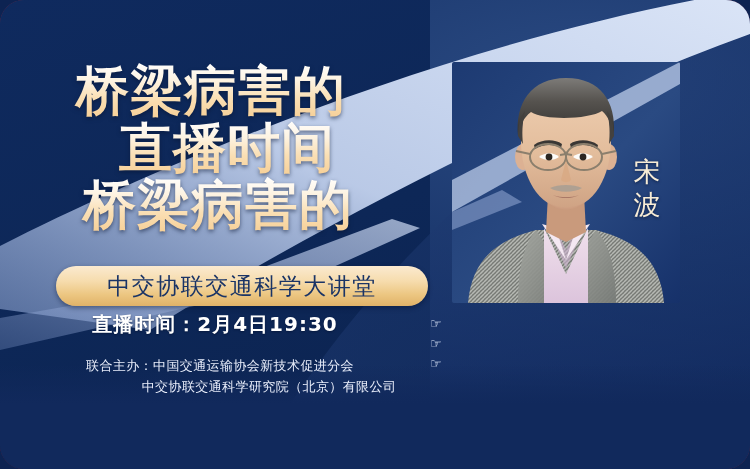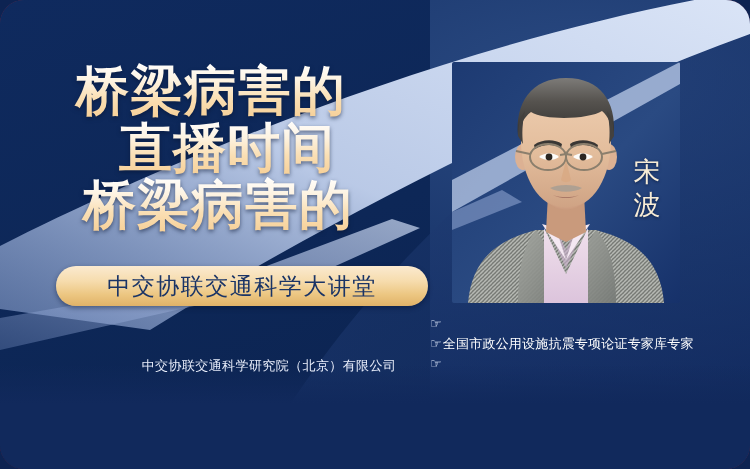--- a/index.html
+++ b/index.html
@@ -268,36 +268,37 @@
   <div class="title-block">
     <div class="title-line l1">桥梁病害的</div>
     <div class="title-line l2">直播时间</div>
     <div class="title-line l3">桥梁病害的</div>
   </div>
 
   <div class="pill">
     <div class="pill-text">中交协联交通科学大讲堂</div>
   </div>
 
+  <div class="schedule">直播时间：2月4日19:30</div>
 
   <div class="organisers">
+    <div class="ln1">联合主办：中国交通运输协会新技术促进分会</div>
     <div class="ln2">中交协联交通科学研究院（北京）有限公司</div>
   </div>
 
   <div class="speaker-name">
     <span>宋</span>
     <span>波</span>
   </div>
 
   <div class="credentials">
     <div class="cred-row">
       <span class="cred-icon">☞</span>
     </div>
     <div class="cred-row">
       <span class="cred-icon">☞</span>
-      <span>全国市政公用设施抗震专项论证专家库专家</span>
     </div>
     <div class="cred-row">
       <span class="cred-icon">☞</span>
     </div>
   </div>
 
 </div>
 
 </body></html>

